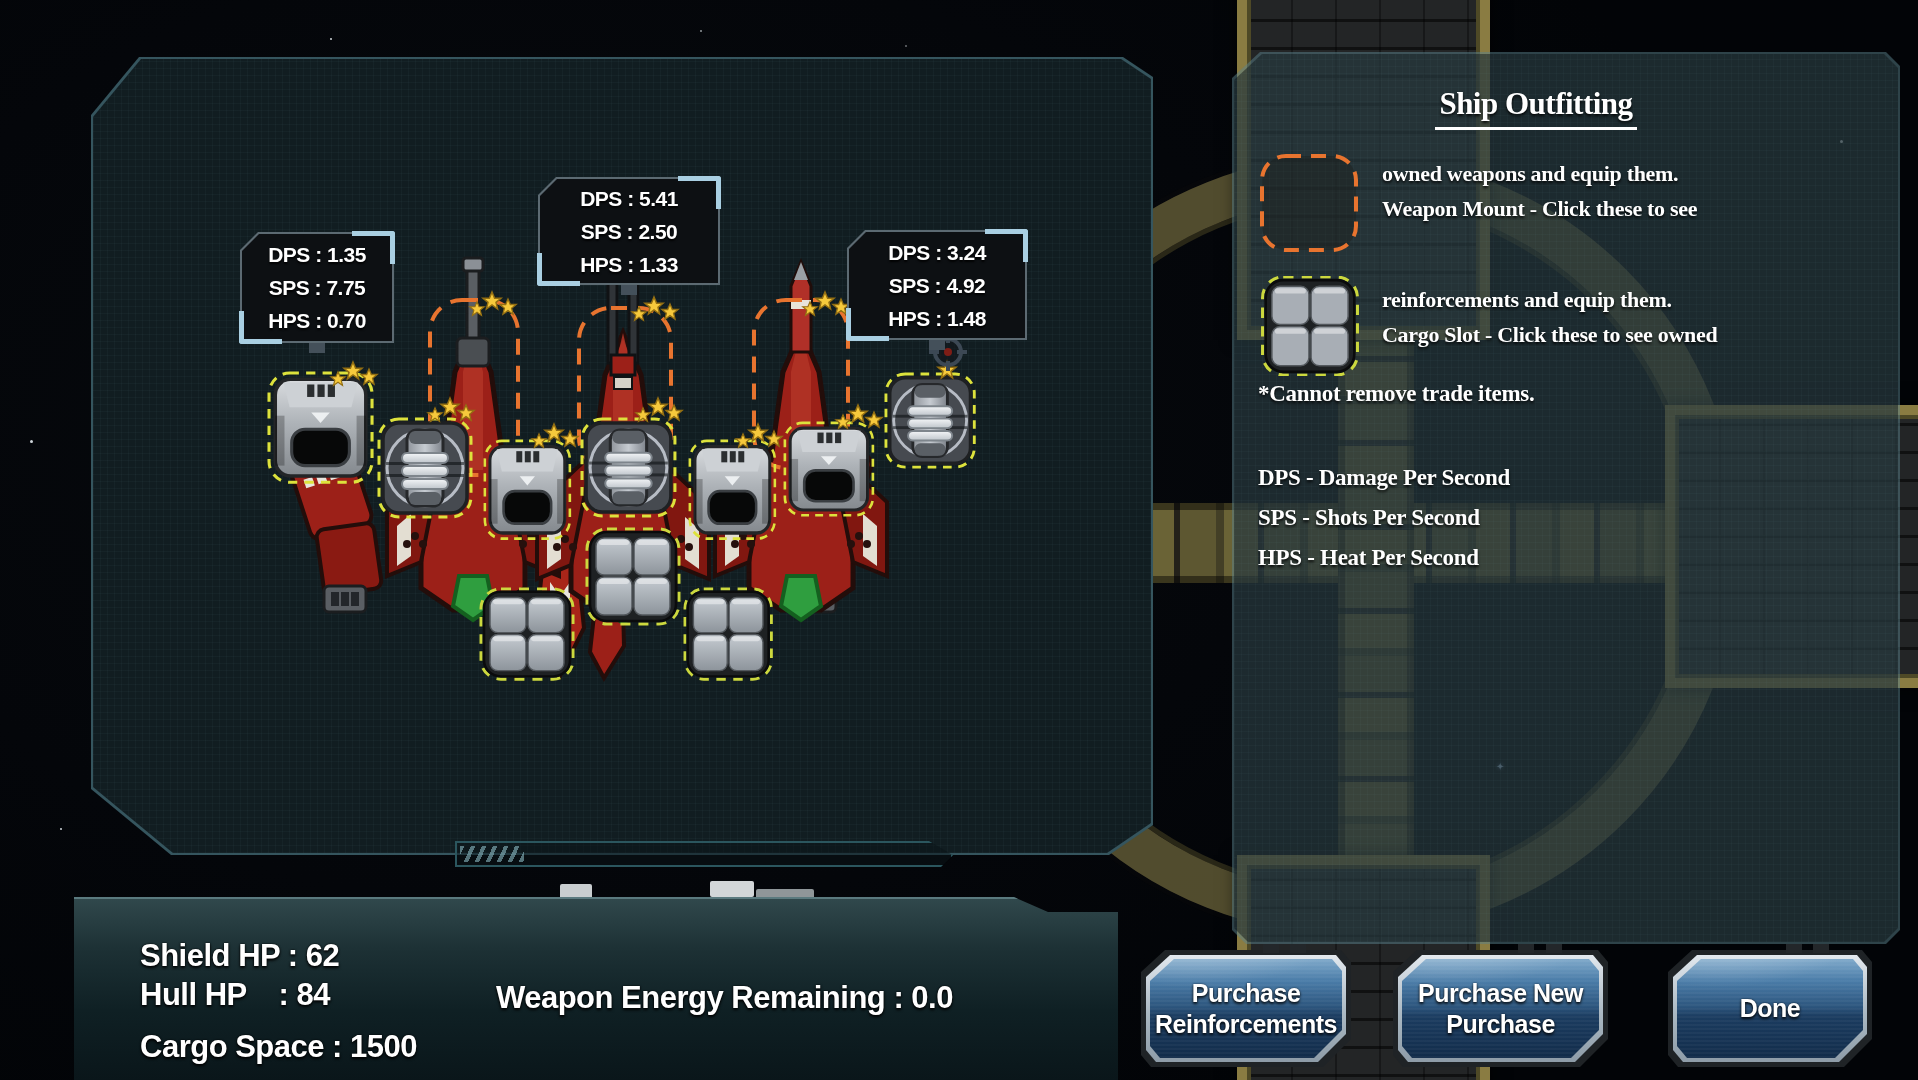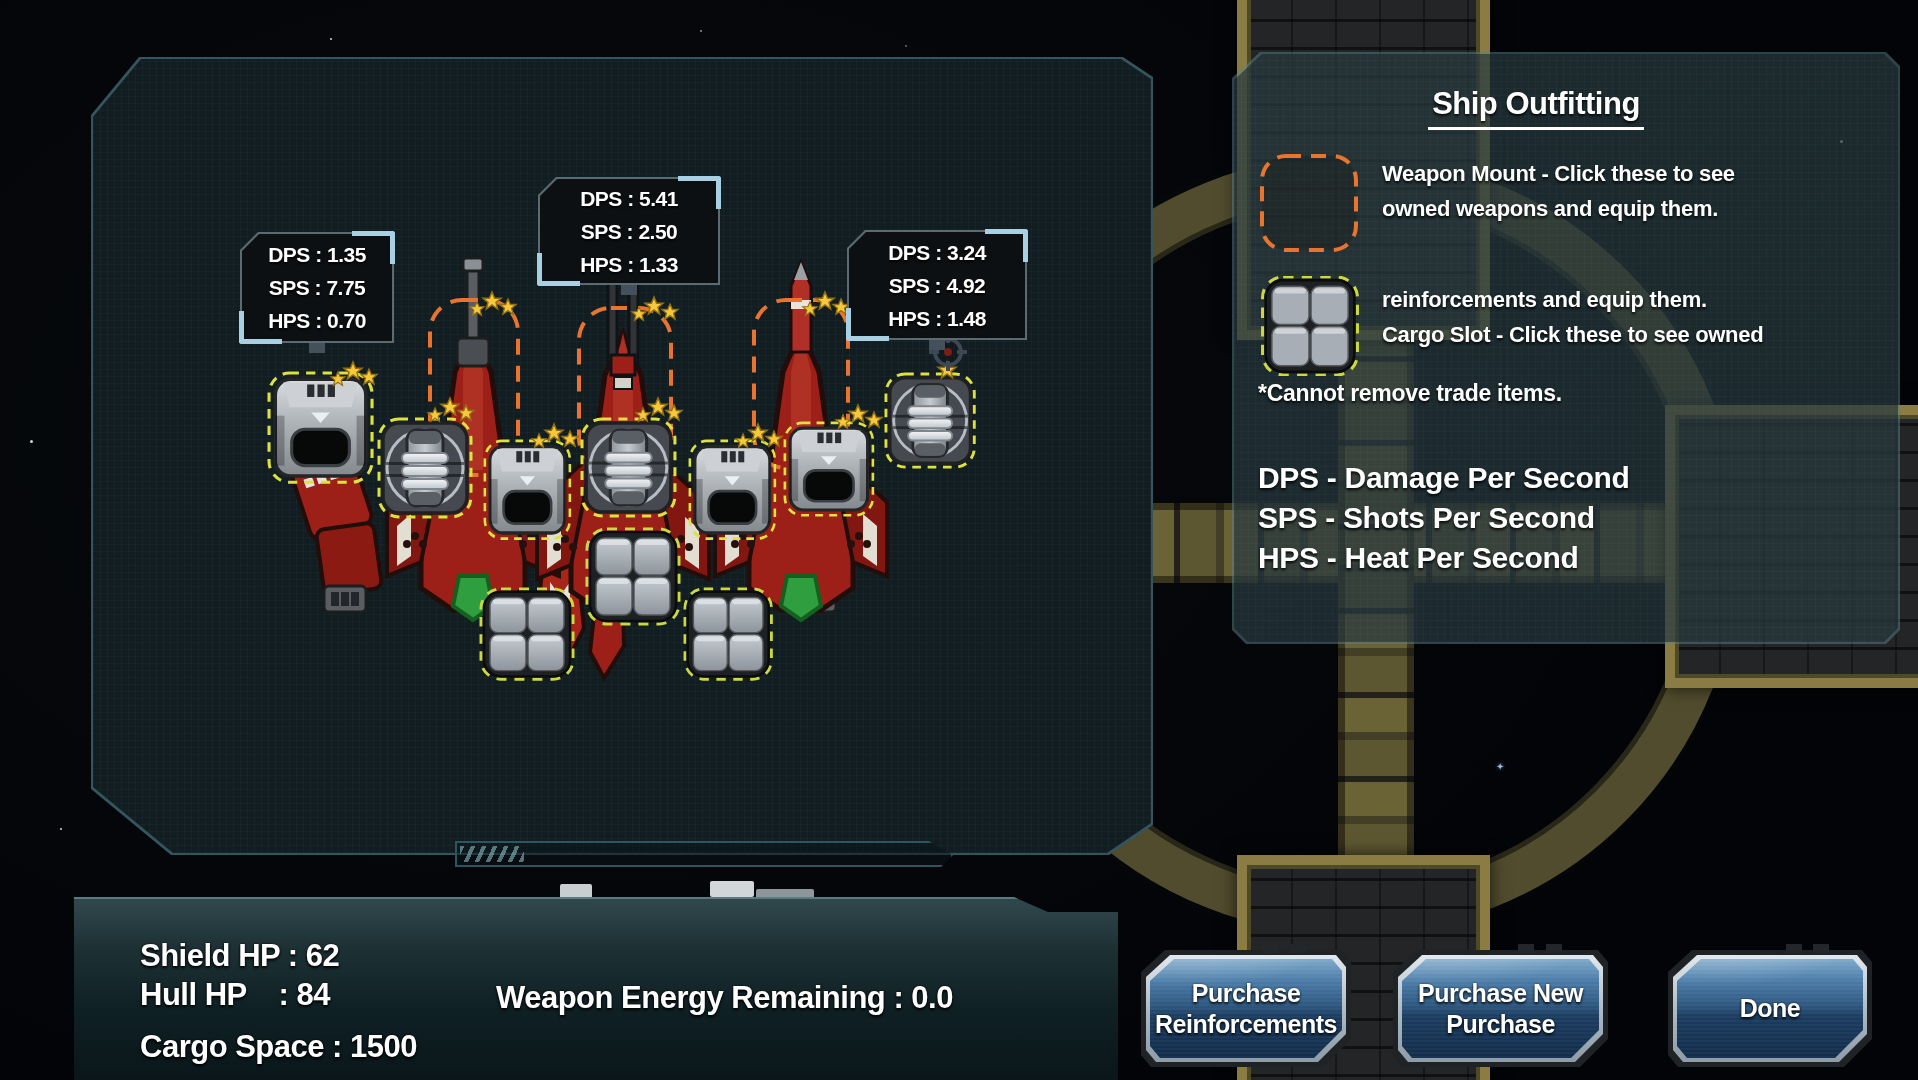--- a/index.html
+++ b/index.html
@@ -23,22 +23,22 @@
                      repeating-linear-gradient(90deg, rgba(0,0,0,.35) 0 2px, transparent 2px 44px);
     border:10px solid #8a7c42;box-sizing:border-box;
     box-shadow:inset 0 0 0 4px #4e4926, 0 0 16px rgba(0,0,0,.7);}
   
   .lp-outer{position:absolute;left:91px;top:57px;width:1062px;height:798px;background:#35555e;
     clip-path:polygon(48px 0, calc(100% - 30px) 0, 100% 20px, 100% calc(100% - 30px), calc(100% - 44px) 100%, 80px 100%, 0 calc(100% - 66px), 0 58px);}
   .lp-inner{position:absolute;inset:2px;background:rgba(6,10,12,.74);
     background-image:repeating-linear-gradient(0deg, rgba(120,170,180,.045) 0 1px, transparent 1px 7px),
                      repeating-linear-gradient(90deg, rgba(120,170,180,.045) 0 1px, transparent 1px 7px);
     clip-path:polygon(48px 0, calc(100% - 30px) 0, 100% 20px, 100% calc(100% - 30px), calc(100% - 44px) 100%, 80px 100%, 0 calc(100% - 66px), 0 58px);}
-  .rp-outer{position:absolute;left:1232px;top:52px;width:668px;height:592px;background:rgba(90,130,140,.5);
-    clip-path:polygon(28px 0, calc(100% - 14px) 0, 100% 14px, 100% calc(100% - 14px), calc(100% - 14px) 100%, 14px 100%, 0 calc(100% - 14px), 0 26px);}
+  .rp-outer{position:absolute;left:1232px;top:52px;width:668px;height:892px;background:rgba(90,130,140,.5);
+    clip-path:polygon(28px 0, calc(100% - 14px) 0, 100% 14px, 100% calc(100% - 14px), calc(100% - 14px) 100%, 14px 100%, 0 calc(100% - 14px), 0 26px);font-family:Liberation Serif, serif;}
   .rp-inner{position:absolute;inset:2px;background:rgba(8,13,15,.46);
     background-image:repeating-linear-gradient(0deg, rgba(120,170,180,.04) 0 1px, transparent 1px 7px),
                      repeating-linear-gradient(90deg, rgba(120,170,180,.04) 0 1px, transparent 1px 7px);
     clip-path:polygon(28px 0, calc(100% - 14px) 0, 100% 14px, 100% calc(100% - 14px), calc(100% - 14px) 100%, 14px 100%, 0 calc(100% - 14px), 0 26px);}
   
   .tt{position:absolute;}
   .tt-box{position:absolute;inset:0;background:#5c6a72;
     clip-path:polygon(18px 0,100% 0,100% 100%,0 100%,0 18px);}
   .tt-fill{position:absolute;inset:2px;background:rgba(7,10,12,.93);
     clip-path:polygon(17px 0,100% 0,100% 100%,0 100%,0 17px);}
@@ -50,21 +50,21 @@
     align-items:center;gap:0;}
   .tt-lines span{font-size:21px;font-weight:bold;line-height:33px;letter-spacing:-.5px;
     text-shadow:0 2px 2px rgba(0,0,0,.9);white-space:pre;}
   .tt-stem{position:absolute;left:50%;bottom:-10px;width:16px;height:10px;margin-left:-8px;background:#44505a;}
   
   .rp-title{position:absolute;top:34px;left:0;right:60px;text-align:center;}
   .rp-title span{display:inline-block;font-size:31px;font-weight:bold;letter-spacing:-.5px;
     border-bottom:3px solid #fff;padding:0 4px 5px;text-shadow:0 2px 3px rgba(0,0,0,.9);}
   .rp-text{position:absolute;font-size:22px;font-weight:bold;line-height:35px;letter-spacing:-.3px;
     text-shadow:0 2px 3px rgba(0,0,0,.9);}
-  .rp-legend{position:absolute;font-size:30px;font-weight:bold;line-height:40px;letter-spacing:-.3px;
+  .rp-legend{position:absolute;font-size:23px;font-weight:bold;line-height:40px;letter-spacing:-.3px;
     text-shadow:0 2px 3px rgba(0,0,0,.9);}
   .rp-icon{position:absolute;}
   
   .stats-bar{position:absolute;left:74px;top:897px;width:1044px;height:183px;
     background:linear-gradient(180deg,#31494d 0%,#1d3135 28%,#0f2024 62%,#0a161a 100%);
     clip-path:polygon(0 0, 940px 0, 974px 15px, 100% 15px, 100% 100%, 0 100%);
     box-shadow:inset 0 2px 0 rgba(170,215,220,.35);}
   .stat{position:absolute;font-size:31px;font-weight:bold;letter-spacing:-.5px;white-space:pre;
     text-shadow:0 2px 3px rgba(0,0,0,.95), 0 0 2px #000;}
   .tab{position:absolute;border-radius:2px;}
@@ -414,22 +414,22 @@
   <div class="rp-outer">
     <div class="rp-inner"></div>
     <div class="rp-title">
       <span>Ship Outfitting</span>
     </div>
 
     <svg class="rp-icon" style="left:26px;top:100px" width="102" height="102" viewBox="0 0 102 102">
       <rect x="4" y="4" width="94" height="94" rx="24" fill="rgba(25,22,18,.3)" stroke="#e8742f" stroke-width="4" stroke-dasharray="15 10"></rect>
     </svg>
     <div class="rp-text" style="left:150px;top:104px">
+      <div>owned weapons and equip them.</div>
       <div>Weapon Mount - Click these to see</div>
-      <div>owned weapons and equip them.</div>
     </div>
 
     <svg class="rp-icon" style="left:28px;top:224px" width="100" height="100" viewBox="0 0 94 97">
       <rect x="1" y="1" width="92" height="95" rx="20" fill="none" stroke="#ccd83e" stroke-width="3" stroke-dasharray="10 8"></rect>
       <rect x="4" y="4" width="86" height="89" rx="17" fill="#1e2123" stroke="#0a0b0c" stroke-width="2.5"></rect>
       <g fill="#a8aeb5" stroke="#53585d" stroke-width="1.5">
         <rect x="10" y="10" width="36" height="37" rx="8"></rect>
           <rect x="48" y="10" width="36" height="37" rx="8"></rect>
         <rect x="10" y="49" width="36" height="38" rx="8"></rect>
           <rect x="48" y="49" width="36" height="38" rx="8"></rect>

